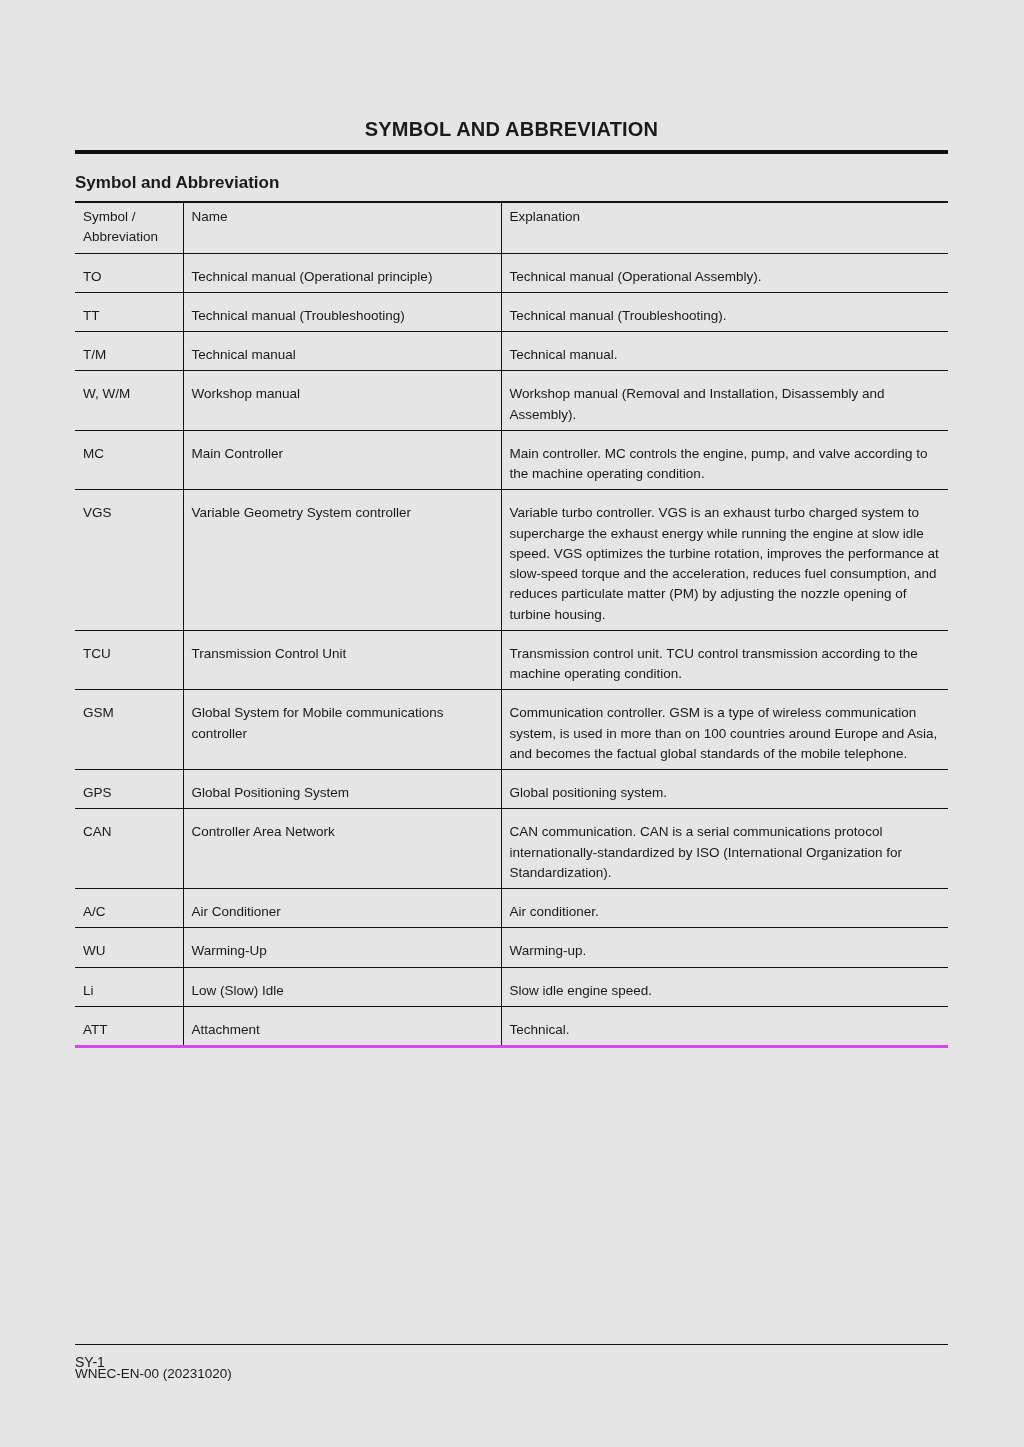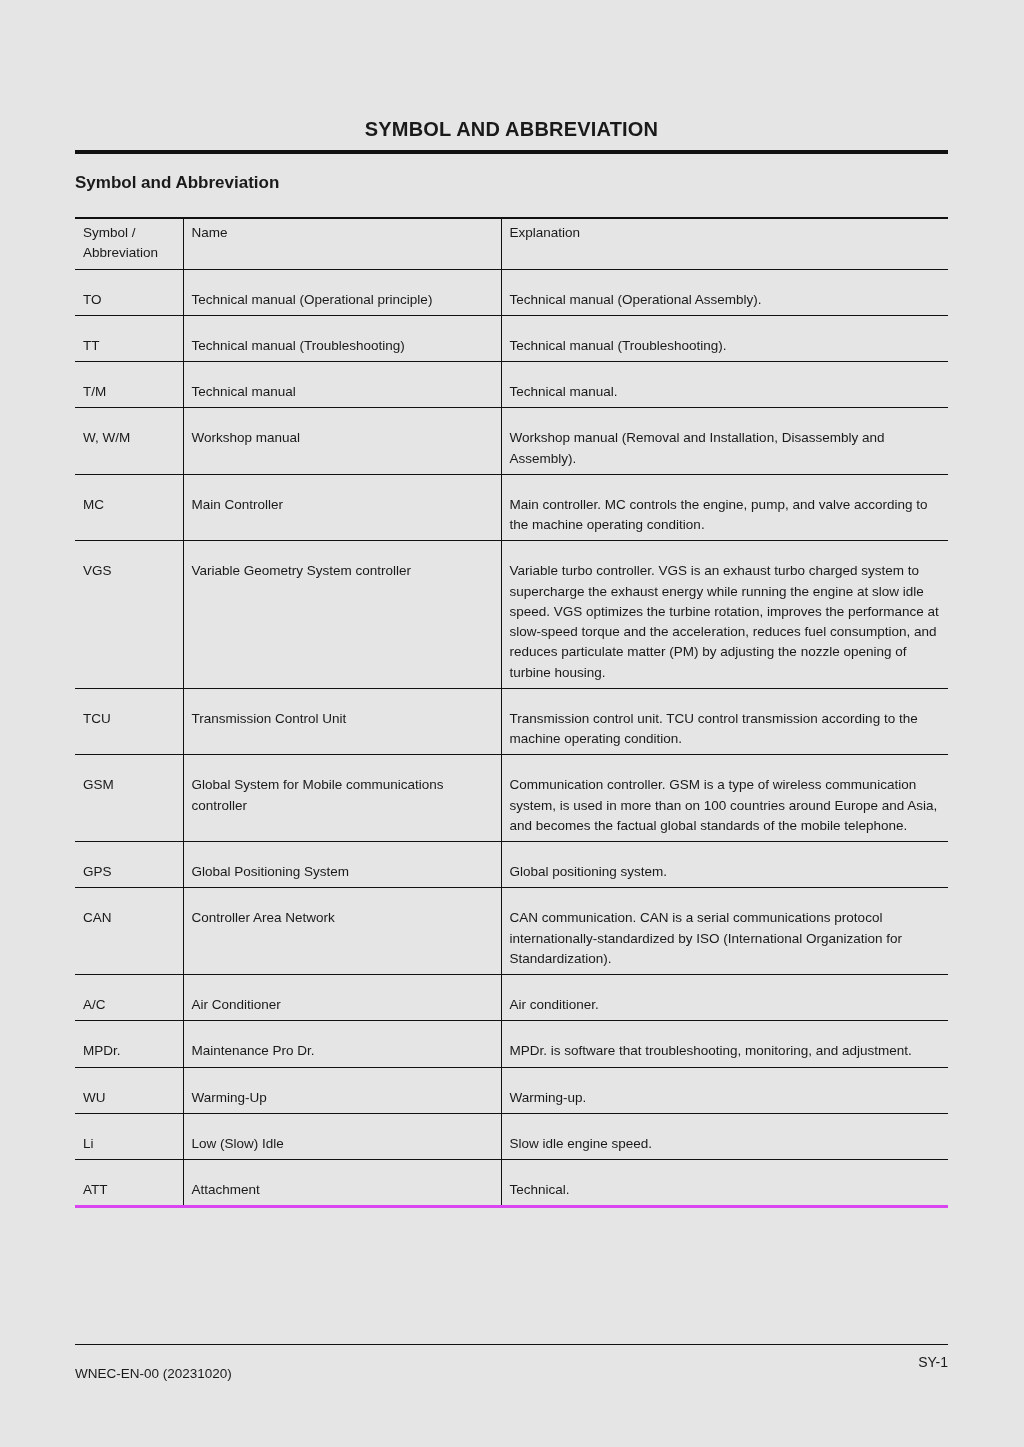--- a/index.html
+++ b/index.html
@@ -34,41 +34,41 @@
     height: 2px;
     border-top: 3px solid #111;
     border-bottom: 1px solid #111;
   }
   .section-heading {
     margin-top: 19px;
     font-size: 17px;
     font-weight: bold;
   }
   table.abbr-table {
-    margin-top: 24px;
+    margin-top: 8px;
     width: 100%;
     border-collapse: collapse;
     table-layout: fixed;
     font-size: 13.5px;
     line-height: 1.5;
   }
   table.abbr-table col.c-symbol { width: 108px; }
   table.abbr-table col.c-name   { width: 318px; }
   
   table.abbr-table thead th {
     font-weight: normal;
     text-align: left;
     vertical-align: top;
     padding: 4px 8px 5px 8px;
     border-top: 2px solid #111;
     border-bottom: 1px solid #111;
   }
   table.abbr-table tbody td {
     vertical-align: top;
-    padding: 20px 8px 5px 8px;
+    padding: 13px 8px 5px 8px;
     border-bottom: 1px solid #111;
   }
   table.abbr-table th.sep,
   table.abbr-table td.sep {
     border-right: 1px solid #111;
   }
   table.abbr-table tbody tr:last-child td {
     border-bottom: 3px solid #d946ef;
   }
   .footer {
@@ -87,21 +87,21 @@
   .footer-left {
     position: absolute;
     left: 0;
     top: 12px;
   }
   .footer-center {
     position: absolute;
     left: 0;
     right: 0;
     top: 0;
-    text-align: right;
+    text-align: left;
     font-size: 14px;
   }
 </style>
 </head>
 <body>
 
 <div class="page">
   <div class="content">
 
     <h1 class="page-title">SYMBOL AND ABBREVIATION</h1>
@@ -186,25 +186,20 @@
     <td>CAN communication. CAN is a serial communications protocol internationally-standardized by ISO (International Organization for Standardization).</td>
   </tr>
 
   <tr>
     <td class="sep">A/C</td>
     <td class="sep">Air Conditioner</td>
     <td>Air conditioner.</td>
   </tr>
 
 
-  <tr>
-    <td class="sep">MPDr.</td>
-    <td class="sep">Maintenance Pro Dr.</td>
-    <td>MPDr. is software that troubleshooting, monitoring, and adjustment.</td>
-  </tr>
 
 
   <tr>
     <td class="sep">WU</td>
     <td class="sep">Warming-Up</td>
     <td>Warming-up.</td>
   </tr>
 
   <tr>
     <td class="sep">Li</td>

